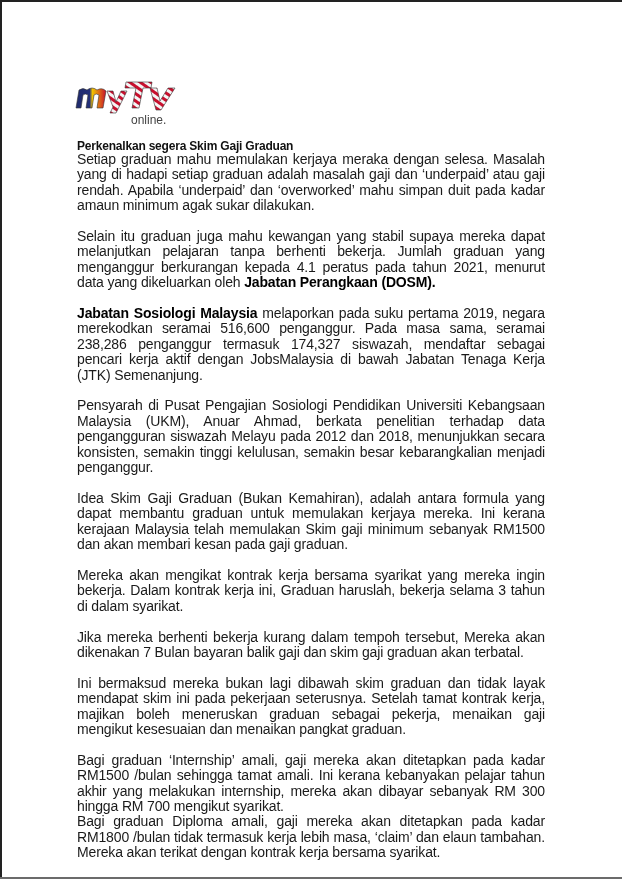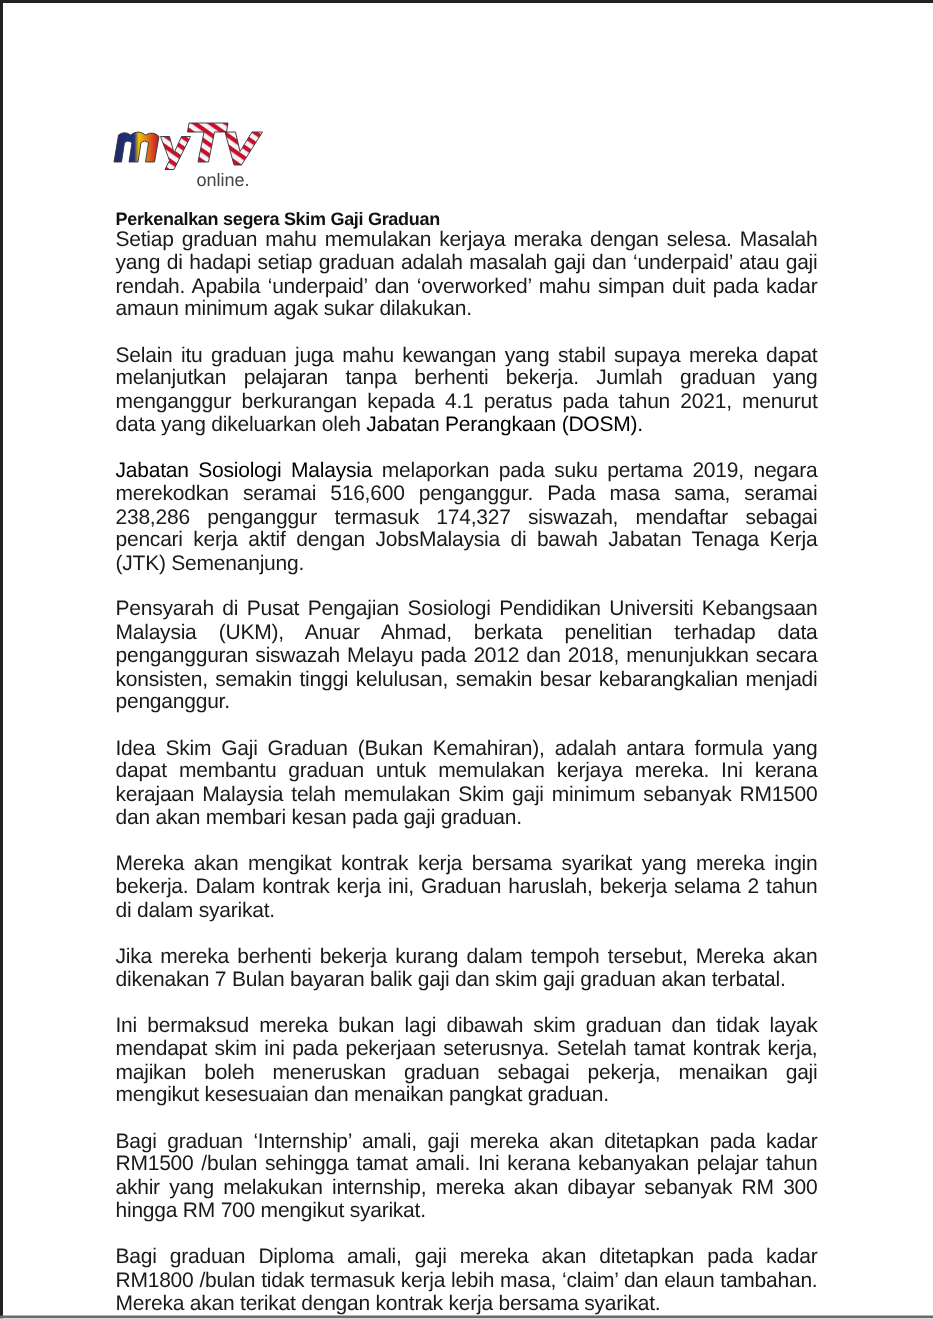--- a/index.html
+++ b/index.html
@@ -18,22 +18,22 @@
 
   .title {
     position: absolute; left: 77px; top: 139px; font-size: 12px; font-weight: bold;
     color: #111; letter-spacing: -0.2px; margin: 0;
   }
   .content {
     position: absolute; left: 77px; top: 152px; width: 468px;
     font-size: 14px; line-height: 15.4px; color: #1a1a1a; letter-spacing: -0.15px;
   }
   .content p { margin: 0 0 15.4px 0; text-align: justify; }
-  .content p.tight { margin-bottom: 16px; }
-  .content b { font-weight: normal; color: #000; }
+  .content p.tight { margin-bottom: 0; }
+  .content b { font-weight: bold; color: #000; }
 </style>
 </head>
 <body>
 
 <div class="frame-top"></div>
 <div class="frame-left"></div>
 <div class="frame-bottom"></div>
 
 <div class="page">
 
@@ -64,19 +64,19 @@
   </div>
 
   <h1 class="title">Perkenalkan segera Skim Gaji Graduan</h1>
 
   <div class="content">
     <p><span>Setiap graduan mahu memulakan kerjaya meraka dengan selesa. Masalah yang di hadapi setiap graduan adalah masalah gaji dan ‘underpaid’ atau gaji rendah. Apabila ‘underpaid’ dan ‘overworked’ mahu simpan duit pada kadar amaun minimum agak sukar dilakukan.</span></p>
     <p><span>Selain itu graduan juga mahu kewangan yang stabil supaya mereka dapat melanjutkan pelajaran tanpa berhenti bekerja. Jumlah graduan yang menganggur berkurangan kepada 4.1 peratus pada tahun 2021, menurut data yang dikeluarkan oleh </span><b>Jabatan Perangkaan (DOSM).</b></p>
     <p><b>Jabatan Sosiologi Malaysia</b><span> melaporkan pada suku pertama 2019, negara merekodkan seramai 516,600 penganggur. Pada masa sama, seramai 238,286 penganggur termasuk 174,327 siswazah, mendaftar sebagai pencari kerja aktif dengan JobsMalaysia di bawah Jabatan Tenaga Kerja (JTK) Semenanjung.</span></p>
     <p><span>Pensyarah di Pusat Pengajian Sosiologi Pendidikan Universiti Kebangsaan Malaysia (UKM), Anuar Ahmad, berkata penelitian terhadap data pengangguran siswazah Melayu pada 2012 dan 2018, menunjukkan secara konsisten, semakin tinggi kelulusan, semakin besar kebarangkalian menjadi penganggur.</span></p>
     <p><span>Idea Skim Gaji Graduan (Bukan Kemahiran), adalah antara formula yang dapat membantu graduan untuk memulakan kerjaya mereka. Ini kerana kerajaan Malaysia telah memulakan Skim gaji minimum sebanyak RM1500 dan akan membari kesan pada gaji graduan.</span></p>
-    <p><span>Mereka akan mengikat kontrak kerja bersama syarikat yang mereka ingin bekerja. Dalam kontrak kerja ini, Graduan haruslah, bekerja selama 2 tahun di dalam syarikat.</span></p>
+    <p><span>Mereka akan mengikat kontrak kerja bersama syarikat yang mereka ingin bekerja. Dalam kontrak kerja ini, Graduan haruslah, bekerja selama 3 tahun di dalam syarikat.</span></p>
     <p><span>Jika mereka berhenti bekerja kurang dalam tempoh tersebut, Mereka akan dikenakan 7 Bulan bayaran balik gaji dan skim gaji graduan akan terbatal.</span></p>
     <p><span>Ini bermaksud mereka bukan lagi dibawah skim graduan dan tidak layak mendapat skim ini pada pekerjaan seterusnya. Setelah tamat kontrak kerja, majikan boleh meneruskan graduan sebagai pekerja, menaikan gaji mengikut kesesuaian dan menaikan pangkat graduan.</span></p>
     <p class="tight"><span>Bagi graduan ‘Internship’ amali, gaji mereka akan ditetapkan pada kadar RM1500 /bulan sehingga tamat amali. Ini kerana kebanyakan pelajar tahun akhir yang melakukan internship, mereka akan dibayar sebanyak RM 300 hingga RM 700 mengikut syarikat.</span></p>
     <p><span>Bagi graduan Diploma amali, gaji mereka akan ditetapkan pada kadar RM1800 /bulan tidak termasuk kerja lebih masa, ‘claim’ dan elaun tambahan. Mereka akan terikat dengan kontrak kerja bersama syarikat.</span></p>
   </div>
 </div>
 
 </body></html>

